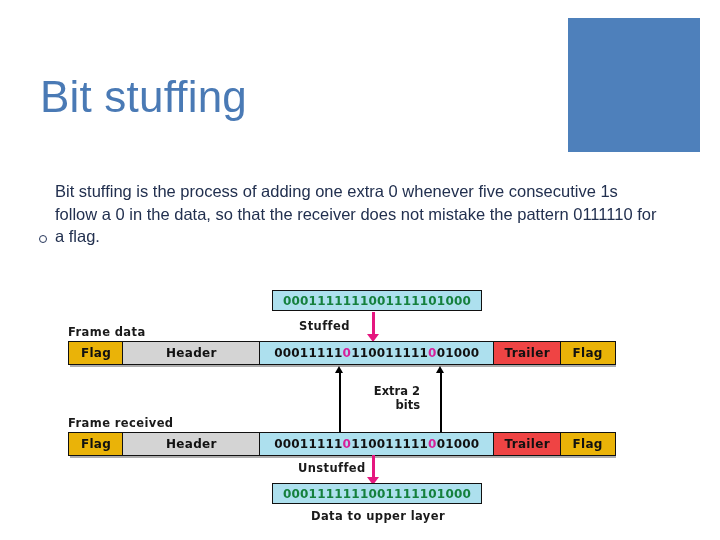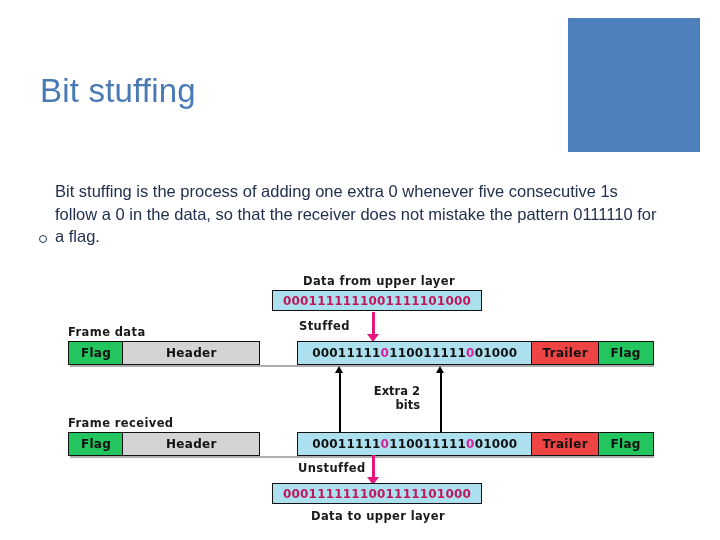--- a/index.html
+++ b/index.html
@@ -9,21 +9,21 @@
     position:relative;
   }
   
   .blue-block{
     position:absolute;left:568px;top:18px;width:132px;height:134px;
     background:#4e80bb;
   }
   
   .slide-title{
     position:absolute;left:40px;top:72px;
-    font-size:33px;font-weight:400;color:#4a7ab5;
+    font-size:44px;font-weight:400;color:#4a7ab5;
     letter-spacing:.2px;white-space:nowrap;
   }
   
   .bullet-row{
     position:absolute;left:39px;top:180px;width:625px;
     display:flex;align-items:flex-end;
   }
   .bullet-mark{
     flex:0 0 auto;width:16px;height:21px;position:relative;top:1px;
   }
@@ -39,39 +39,39 @@
   .diagram{position:absolute;left:0;top:262px;width:720px;height:278px;}
   .dg-label{
     position:absolute;font-size:11.5px;font-weight:bold;color:#1a1a1a;
     font-family:"DejaVu Sans","Liberation Sans",sans-serif;
     letter-spacing:.4px;white-space:nowrap;
   }
   .bitbox{
     position:absolute;background:#ade0ee;border:1.6px solid #111;
     box-sizing:border-box;display:flex;align-items:center;justify-content:center;
     font-family:"DejaVu Sans","Liberation Sans",sans-serif;
-    font-size:12px;font-weight:bold;color:#be185d;letter-spacing:.2px;
+    font-size:12px;font-weight:bold;color:#15803d;letter-spacing:.2px;
     white-space:nowrap;
   }
   
   .frame{
     position:absolute;height:24px;display:flex;align-items:stretch;
     box-shadow:2px 2px 0 rgba(0,0,0,.32);
   }
   .cell{
     border:1.6px solid #111;box-sizing:border-box;
     display:flex;align-items:center;justify-content:center;
     font-family:"DejaVu Sans","Liberation Sans",sans-serif;
     font-size:12px;font-weight:bold;color:#111;white-space:nowrap;
     letter-spacing:.3px;margin-right:-1.6px;
   }
-  .cell.flag{background:#22c55e;width:56px;}
+  .cell.flag{background:#eab308;width:56px;}
   .cell.header{background:#d4d4d4;width:138px;}
   .cell.trailer{background:#ef4444;width:68px;}
-  .cell.data{background:#ade0ee;width:236px;letter-spacing:.2px;margin-left:38px;}
+  .cell.data{background:#ade0ee;width:236px;letter-spacing:.2px;}
   .cell.data .stuffed-bit{color:#d6219b;}
   
   .pink-arrow{position:absolute;width:13px;}
   .pink-arrow .shaft{
     position:absolute;left:5px;top:0;width:3px;background:#e5177f;
   }
   .pink-arrow .head{
     position:absolute;left:0;width:0;height:0;
     border-left:6.5px solid transparent;border-right:6.5px solid transparent;
     border-top:8px solid #e5177f;
@@ -102,21 +102,20 @@
 
 <div class="bullet-row">
   <span class="bullet-mark">
       <i></i>
     </span>
   <span class="bullet-text">Bit stuffing is the process of adding one extra 0 whenever five consecutive 1s follow a 0 in the data, so that the receiver does not mistake the pattern 0111110 for a flag.</span>
 </div>
 
 <div class="diagram">
 
-  <div class="dg-label" style="left:303px;top:12px;">Data from upper layer</div>
   <div class="bitbox" style="left:272px;top:28px;width:210px;height:21px;">
     <span>0001111111001111101000</span>
   </div>
 
   <div class="dg-label" style="left:299px;top:57px;">Stuffed</div>
   <div class="pink-arrow" style="left:367px;top:50px;height:30px;">
     <span class="shaft" style="height:22px;"></span>
     <span class="head" style="top:22px;"></span>
   </div>
 

